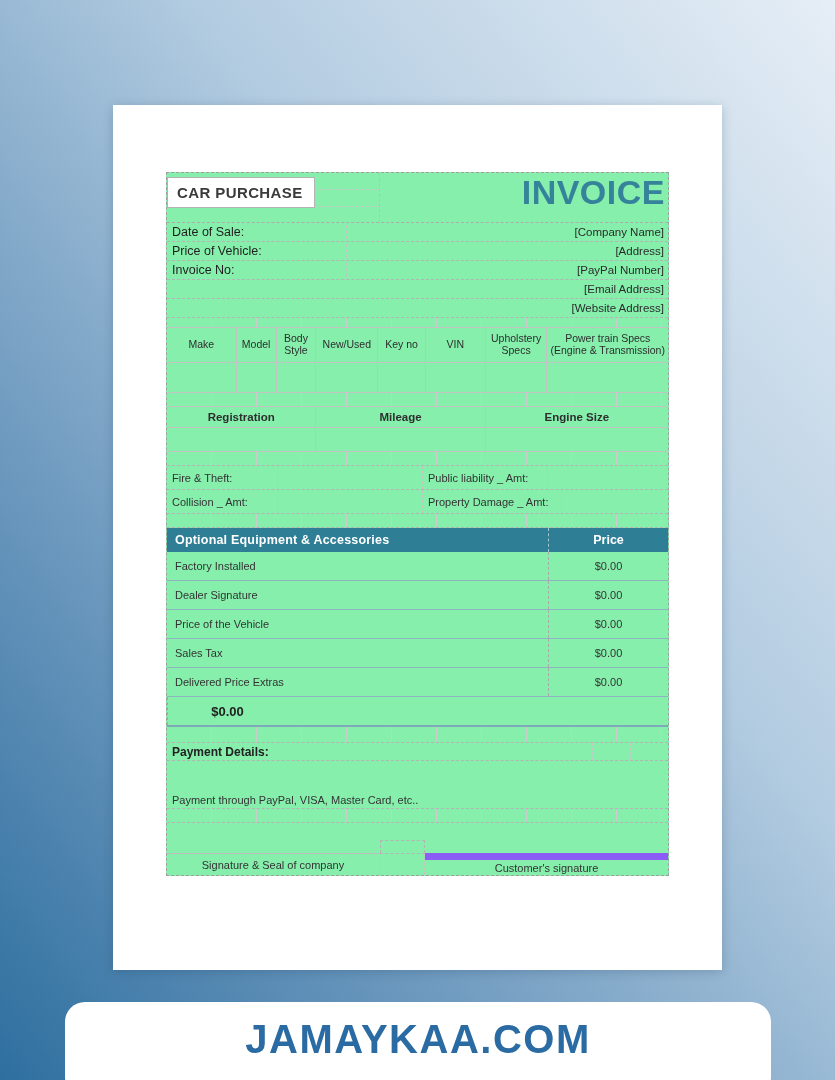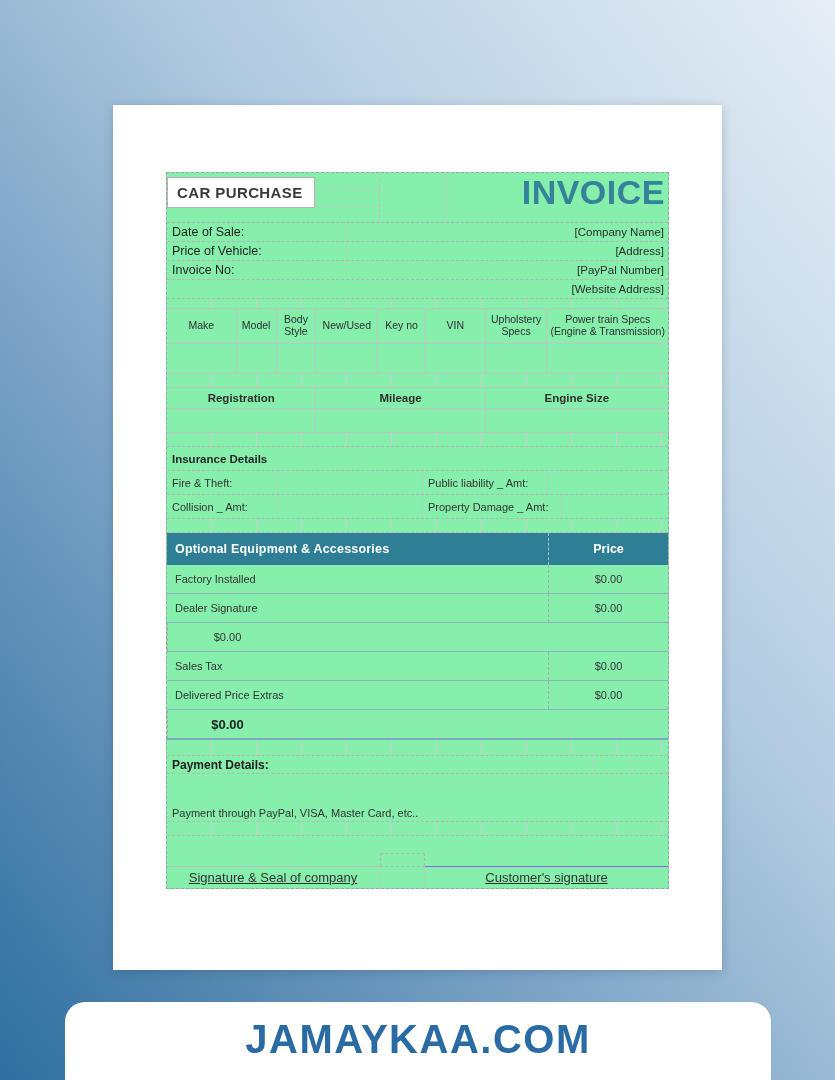--- a/index.html
+++ b/index.html
@@ -68,21 +68,21 @@
 
   
   .ins-title { height:24px; display:flex; align-items:center; padding-left:5px;
     font-size:11.5px; font-weight:600; border-bottom:1px dashed #b4b4b4; color:#262626; }
   .ins-row { display:flex; height:24px; border-bottom:1px dashed #b4b4b4; font-size:11px; }
   .ins-c { display:flex; align-items:center; padding-left:5px; border-right:1px dashed #c4c4c4; color:#333; }
   .ins-c:last-child { border-right:none; }
   .ic1{width:111px}.ic2{width:145px}.ic3{width:125px}.ic3b{width:139px}.ic4{flex:1}
 
   
-  .eq-head { height:32px; display:flex; background:#2e7f95; color:#ffffff;
+  .eq-head { height:24px; display:flex; background:#2e7f95; color:#ffffff;
     font-weight:bold; font-size:12.5px; align-items:stretch;justify-content:space-between; }
   .eq-head-label { flex:1; display:flex; align-items:center; padding-left:8px; letter-spacing:.2px; }
   .eq-head-price { width:120px; display:flex; align-items:center; justify-content:center;
     border-left:1px dashed rgba(255,255,255,.55); }
   .eq-row { height:29px; display:flex; align-items:stretch; border-bottom:1px solid #8fb3c0; font-size:11px; }
   .eq-label { flex:1; display:flex; align-items:center; padding-left:8px; color:#333; }
   .eq-price { width:120px; display:flex; align-items:center; justify-content:center;
     border-left:1px dashed #a9a9a9; color:#333; }
   .eq-total { height:30px; border-bottom:2px solid #7ea9b8; }
   .eq-total .eq-label { font-size:14px; font-weight:bold; color:#1f1f1f; }
@@ -93,25 +93,25 @@
   .pay-title-label { flex:1; display:flex; align-items:center; padding-left:5px;
     font-weight:bold; font-size:12px; color:#222; }
   .pay-mini { width:38px; border-left:1px dashed #c9c9c9; }
   .pay-text { height:18px; display:flex; align-items:center; padding-left:5px;
     font-size:11px; border-bottom:1px dashed #b4b4b4; color:#333;margin-top:30px; }
 
   
   .sig-empty { height:30px; position:relative; }
   .sig-minibox { position:absolute; left:213px; bottom:0; width:45px; height:13px;
     border:1px dashed #b4b4b4; border-bottom:none; }
-  .sig-row { display:flex; height:22px; font-size:13px;text-decoration:underline; }
+  .sig-row { display:flex; height:22px; font-size:11px; }
   .sig-cell { display:flex; align-items:center; justify-content:center; color:#333; }
   .sig-left { width:213px; border-top:1px solid #bdbdbd; border-right:1px dashed #c4c4c4; }
   .sig-mid { width:45px; border-top:1px dashed #b4b4b4; border-right:1px dashed #c4c4c4; }
-  .sig-right { flex:1; border-top:1px solid #8b5cf6; }
+  .sig-right { flex:1; border-top:7px solid #8b5cf6; }
 
   
   .banner { position:absolute; left:65px; top:1002px; width:706px; height:95px;
     background:#ffffff; border-radius:20px; display:flex; justify-content:center; }
   .banner-text { margin-top:15px; font-size:40px; font-weight:bold; letter-spacing:1.5px; color:#2b6ba3; }
 </style>
 </head>
 <body>
 
 <div class="page">
@@ -143,20 +143,26 @@
     <div class="info-row">
       <div class="info-label">Invoice No:</div>
       <div class="info-mini"></div>
         <div class="info-mini"></div>
       <div class="info-value">[PayPal Number]</div>
     </div>
     <div class="info-row">
       <div class="info-label"></div>
       <div class="info-mini"></div>
         <div class="info-mini"></div>
+      <div class="info-value">[Email Address]</div>
+    </div>
+    <div class="info-row">
+      <div class="info-label"></div>
+      <div class="info-mini"></div>
+        <div class="info-mini"></div>
       <div class="info-value">[Website Address]</div>
     </div>
 
     <div class="spacer h9 nb"></div>
 
     <div class="veh-row veh-head">
       <div class="veh-cell vc1">Make</div>
       <div class="veh-cell vc2">Model</div>
       <div class="veh-cell vc3">Body Style</div>
       <div class="veh-cell vc4">New/Used</div>
@@ -184,21 +190,20 @@
       <div class="reg-cell rc3">Engine Size</div>
     </div>
     <div class="reg-row reg-empty">
       <div class="reg-cell rc1"></div>
       <div class="reg-cell rc2"></div>
       <div class="reg-cell rc3"></div>
     </div>
 
     <div class="spacer h14"></div>
 
-    <div class="ins-title">Insurance Details</div>
     <div class="ins-row">
       <div class="ins-c ic1">Fire &amp; Theft:</div>
       <div class="ins-c ic2"></div>
       <div class="ins-c ic3">Public liability _ Amt:</div>
       <div class="ins-c ic4"></div>
     </div>
     <div class="ins-row">
       <div class="ins-c ic1">Collision _ Amt:</div>
       <div class="ins-c ic2"></div>
       <div class="ins-c ic3b">Property Damage _ Amt:</div>
@@ -213,20 +218,21 @@
     </div>
     <div class="eq-row">
       <div class="eq-label">Factory Installed</div>
       <div class="eq-price">$0.00</div>
     </div>
     <div class="eq-row">
       <div class="eq-label">Dealer Signature</div>
       <div class="eq-price">$0.00</div>
     </div>
     <div class="eq-row">
+      <div class="eq-label">Price of the Vehicle</div>
       <div class="eq-price">$0.00</div>
     </div>
     <div class="eq-row">
       <div class="eq-label">Sales Tax</div>
       <div class="eq-price">$0.00</div>
     </div>
     <div class="eq-row">
       <div class="eq-label">Delivered Price Extras</div>
       <div class="eq-price">$0.00</div>
     </div>

